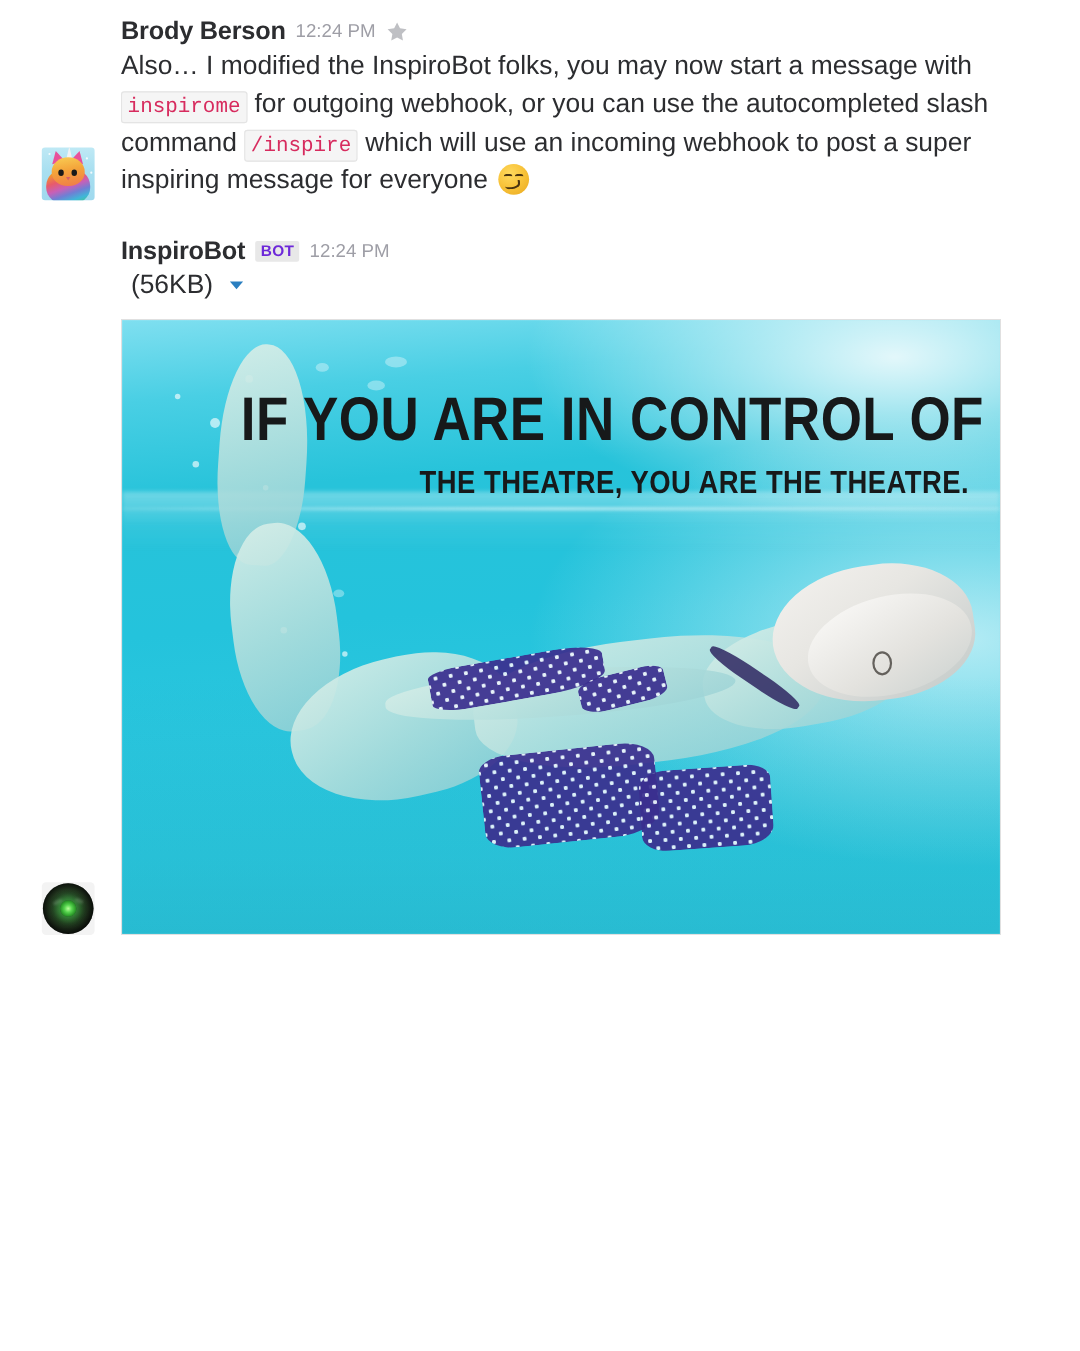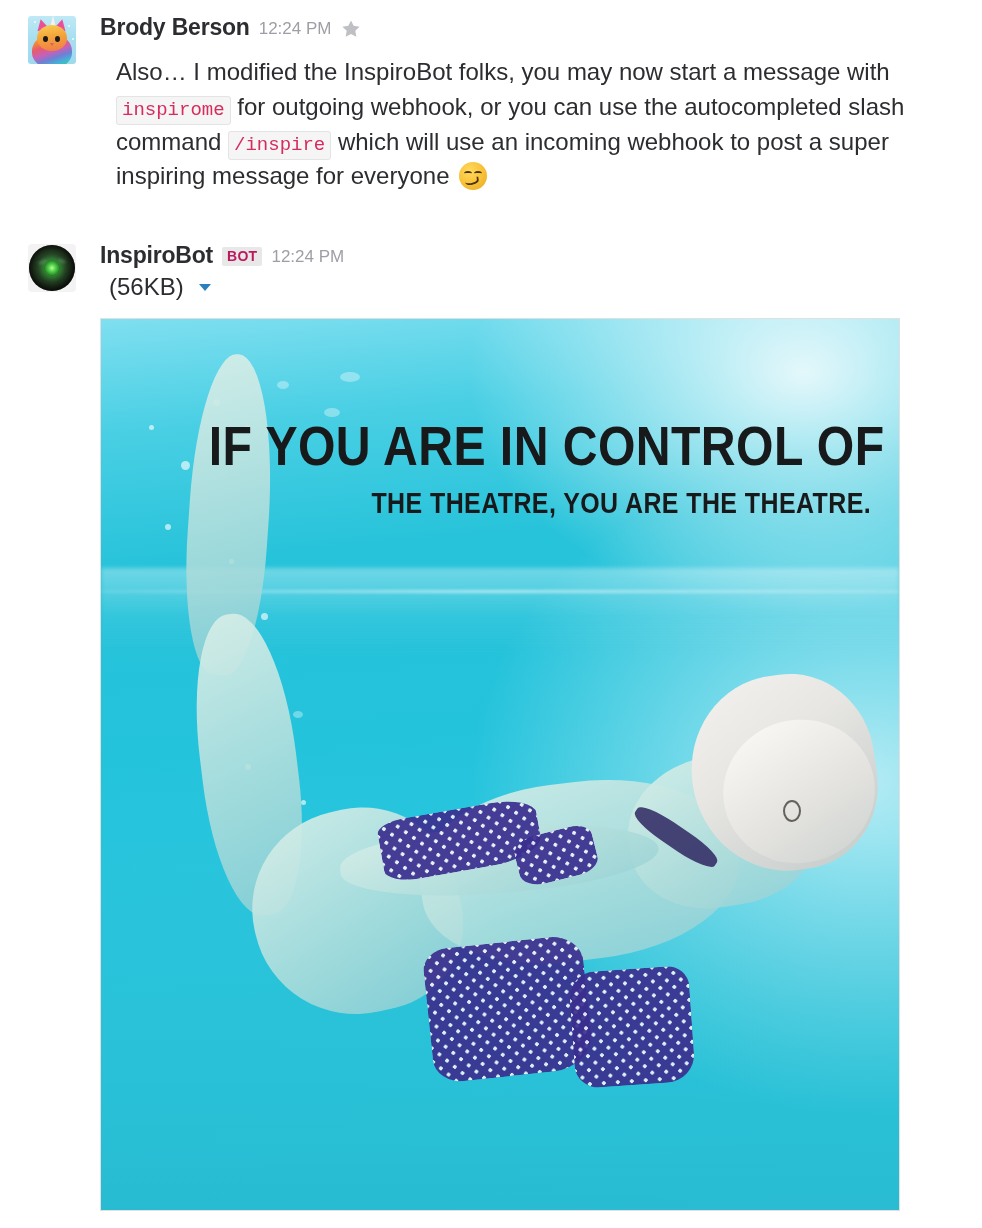--- a/index.html
+++ b/index.html
@@ -12,22 +12,22 @@
   body {
     font-family: "Liberation Sans", sans-serif;
     -webkit-font-smoothing: antialiased;
   }
 
   .feed { width: 982px; padding: 0; }
 
   
   .msg {
     display: flex;
-    align-items: flex-start;
-    padding: 0 20px 0 28px;
+    align-items: flex-end;
+    padding: 0 20px 0 38px;
     position: relative;
   }
   .msg-user { padding-top: 16px; }
   .msg-bot  { padding-top: 12px; }
 
   .avatar-slot {
     width: 48px; height: 48px;
     flex: 0 0 48px;
     margin-right: 24px;
     border-radius: 3px;
@@ -110,36 +110,36 @@
     display: flex; align-items: center;
     gap: 9px;
     line-height: 1;
     margin-bottom: 4px;
   }
   .author {
     font-size: 23px; font-weight: bold; color: #2c2d30;
     letter-spacing: -.2px;
   }
   .bot-badge {
-    font-size: 14px; font-weight: bold; color: #be185d;
+    font-size: 14px; font-weight: bold; color: #6d28d9;
     background: #e8e8e8; border-radius: 2px;
     padding: 2px 5px 3px; letter-spacing: .3px;
     position: relative; top: 1px;
   }
   .timestamp {
     font-size: 17px; color: #9e9ea6; position: relative; top: 1px;
   }
   .star-icon { display: inline-flex; position: relative; top: 1px; }
 
   .msg-text {
     font-size: 24px;
     line-height: 1.45;
     color: #2c2d30;
   }
-  .msg-text p { margin: 16px; }
+  .msg-text p { margin: 0; }
 
   code.inline {
     font-family: "Liberation Mono", monospace;
     font-size: 19px;
     color: #d72b5e;
     background: #f5f5f5;
     border: 1px solid #e4e4e4;
     border-radius: 3px;
     padding: 2px 5px 3px;
     white-space: nowrap;
@@ -179,21 +179,21 @@
   }
   .file-size { color: #2c2d30; margin-left: 9px; }
   .caret-btn {
     margin-left: 11px; display: inline-flex; align-items: center;
     background: none; border: 0; padding: 0; cursor: pointer;
   }
 
   
   .attachment {
     margin-top: 14px;
-    width: 800px; height: 893px;
+    width: 800px; height: 560px;
     border: 1px solid #e0e0e0;
     background: #ffffff;
     position: relative;
     overflow: hidden;
   }
   .poster {
     position: absolute; inset: 0;
     background:
       radial-gradient(ellipse 70% 45% at 88% 6%, rgba(255,255,255,.85) 0%, rgba(255,255,255,0) 60%),
       radial-gradient(ellipse 80% 60% at 96% 52%, rgba(226,248,252,.75) 0%, rgba(226,248,252,0) 62%),

